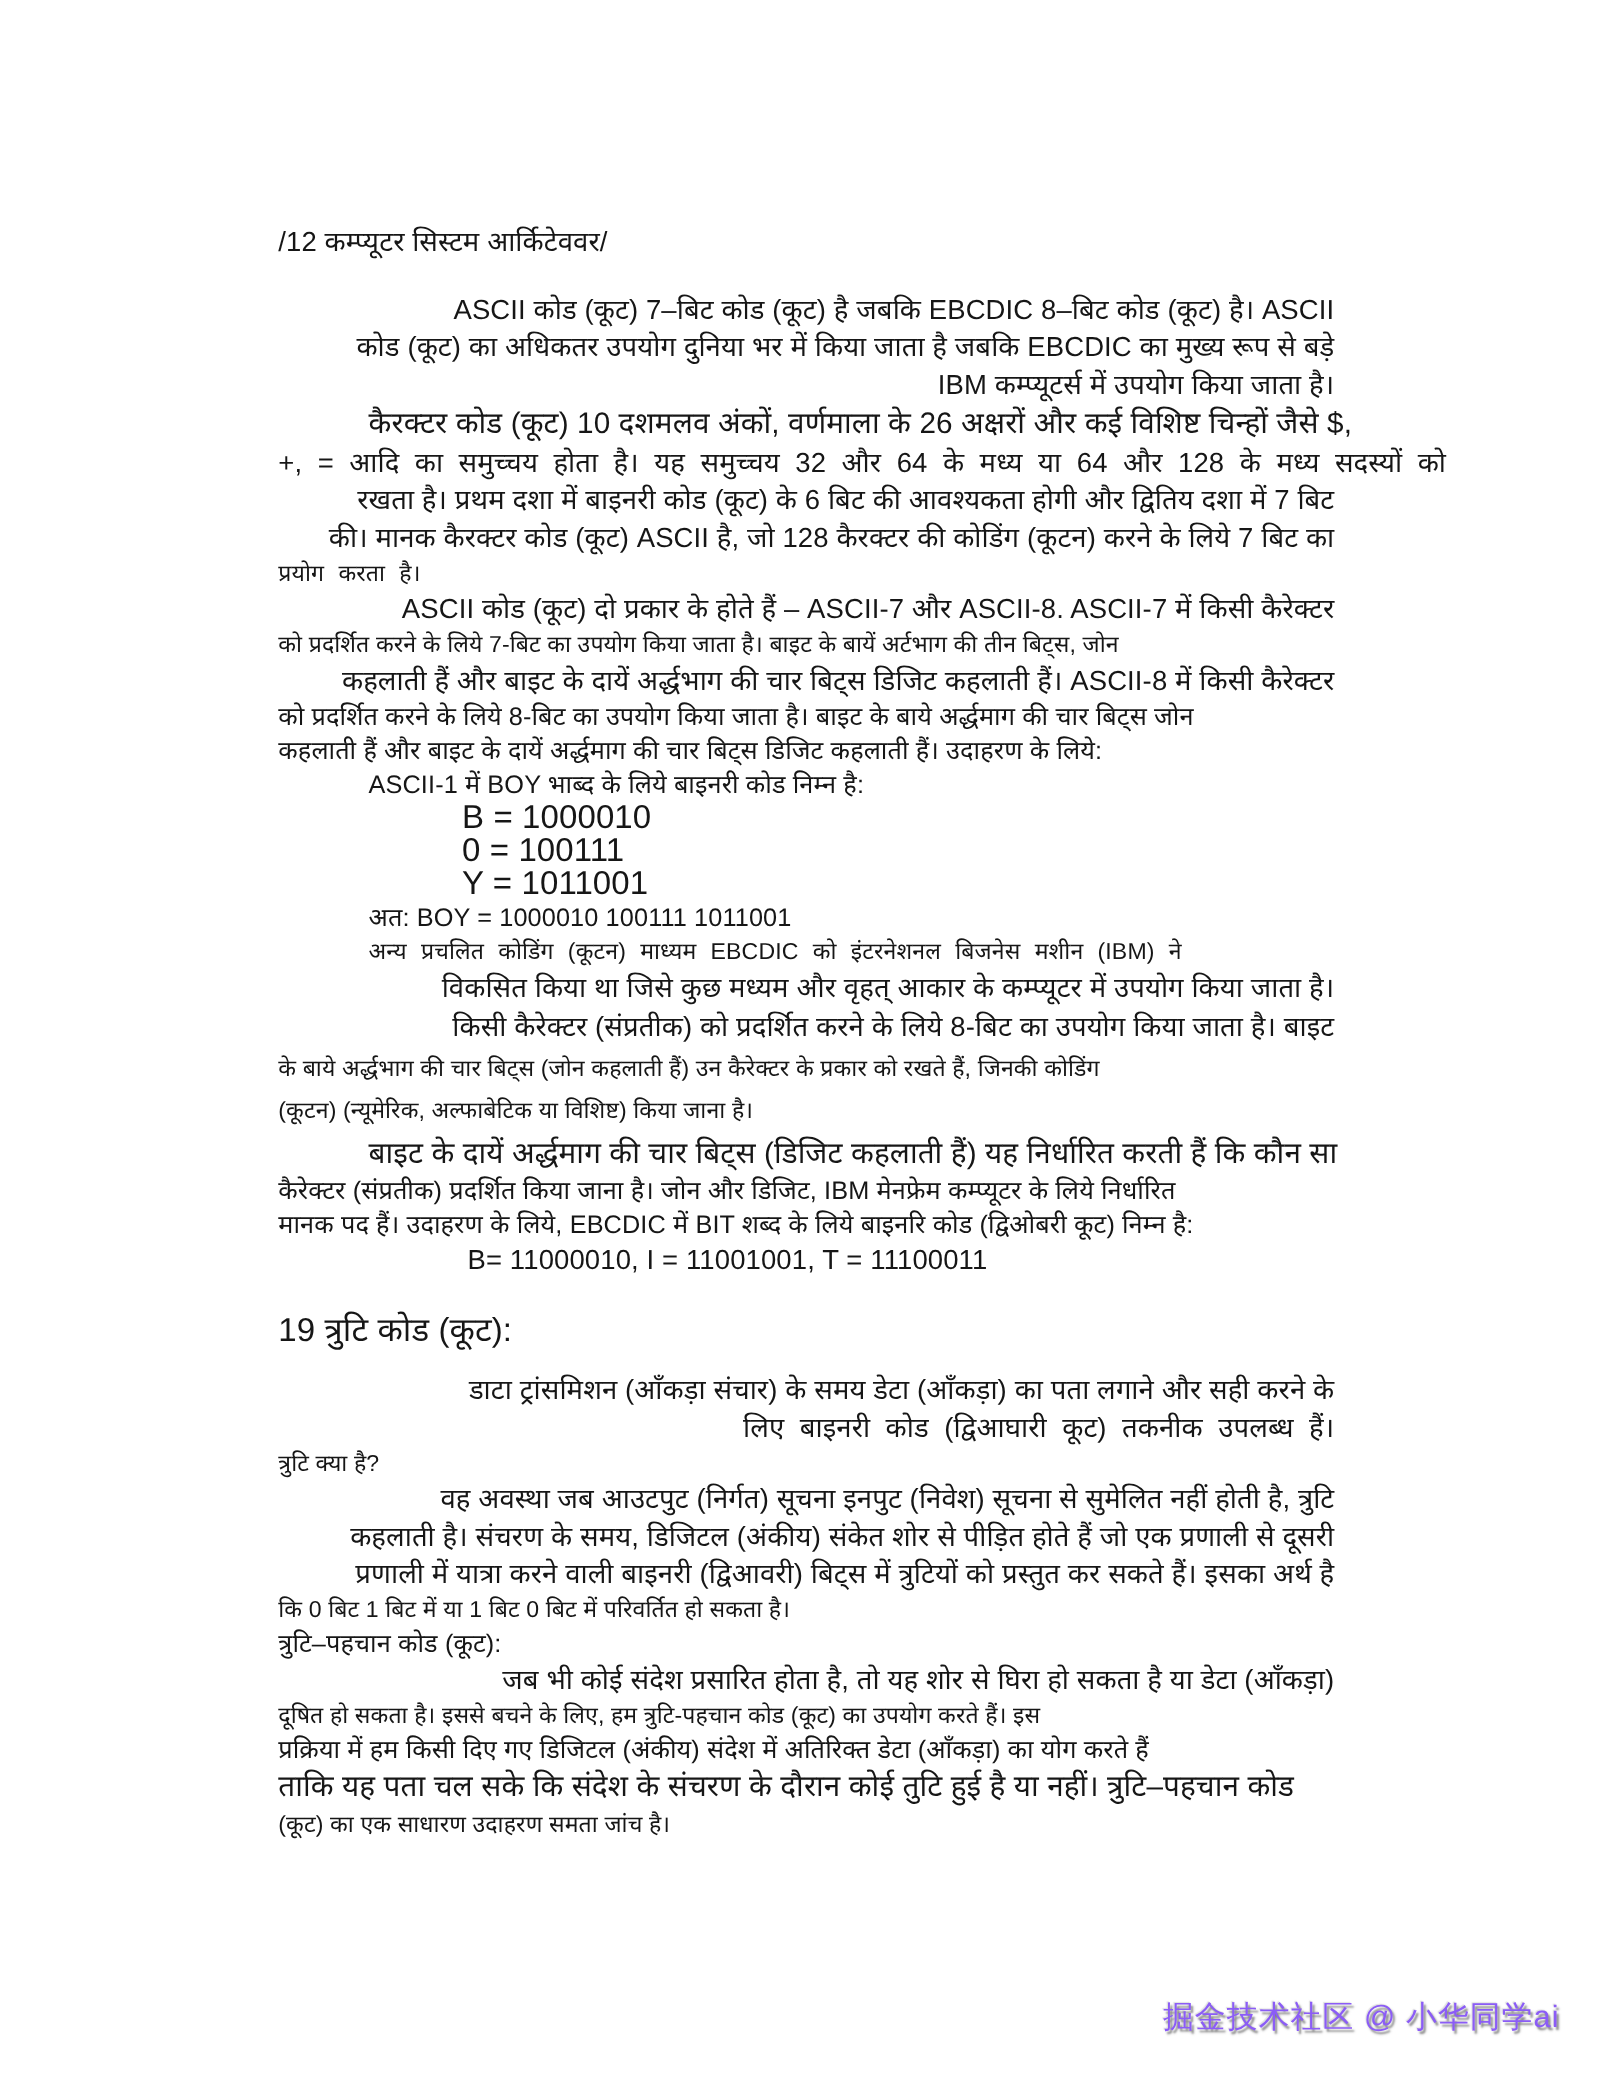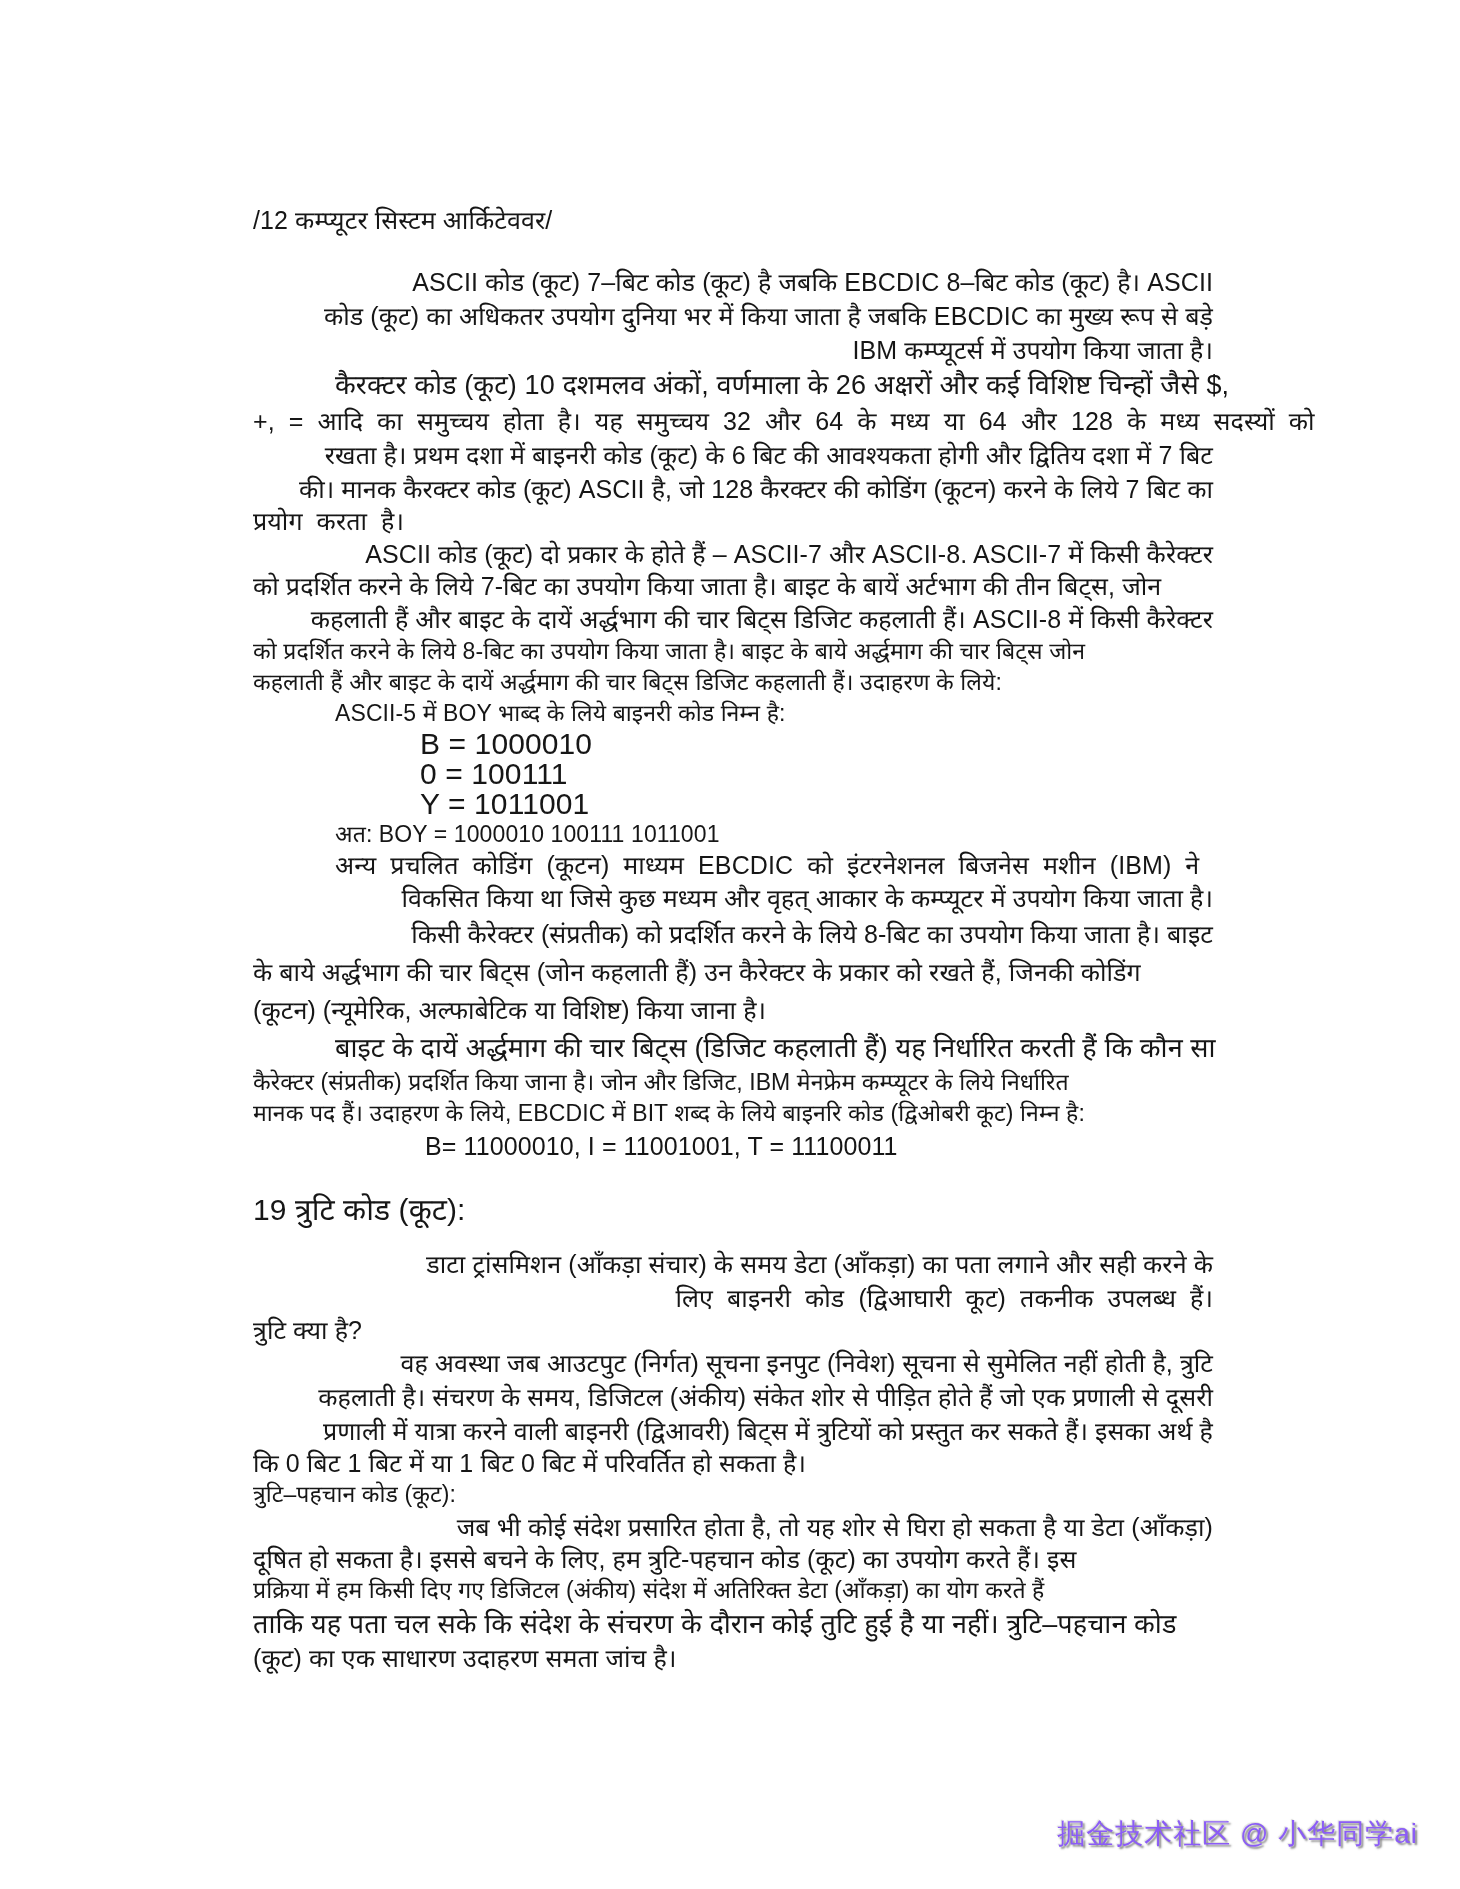--- a/index.html
+++ b/index.html
@@ -26,21 +26,21 @@
     top: 203px;
     width: 960px;
   }
   .ln {
     white-space: nowrap;
     color: #161616;
     letter-spacing: 0.1px;
   }
   .meta     { font-size: 25px; line-height: 34px; margin-bottom: 28px; }
   .body     { font-size: 25px; line-height: 34px; text-align: right; }
-  .body-sm  { font-size: 25px; line-height: 31px; }
+  .body-sm  { font-size: 21px; line-height: 31px; }
   .body-md  { font-size: 23px; line-height: 31px; }
   .body-lg  { font-size: 27px; line-height: 37px; }
   .tall     { line-height: 38px; }
   .heading  { font-size: 30px; line-height: 46px; margin: 24px 0 14px 0; }
   .indent   { padding-left: 82px; }
   .code     { font-size: 30px; line-height: 30px; padding-left: 167px; }
   .code2    { font-size: 25px; line-height: 34px; padding-left: 172px; }
   .wide     { word-spacing: 7px; }
   .watermark {
     position: absolute;
@@ -65,21 +65,21 @@
       <div class="ln body-lg indent">कैरक्टर कोड (कूट) 10 दशमलव अंकों, वर्णमाला के 26 अक्षरों और कई विशिष्ट चिन्हों जैसे $,</div>
       <div class="ln body wide">+, = आदि का समुच्चय होता है। यह समुच्चय 32 और 64 के मध्य या 64 और 128 के मध्य सदस्यों को</div>
       <div class="ln body">रखता है। प्रथम दशा में बाइनरी कोड (कूट) के 6 बिट की आवश्यकता होगी और द्वितिय दशा में 7 बिट</div>
       <div class="ln body">की। मानक कैरक्टर कोड (कूट) ASCII है, जो 128 कैरक्टर की कोडिंग (कूटन) करने के लिये 7 बिट का</div>
       <div class="ln body-sm wide">प्रयोग करता है।</div>
       <div class="ln body indent">ASCII कोड (कूट) दो प्रकार के होते हैं – ASCII-7 और ASCII-8. ASCII-7 में किसी कैरेक्टर</div>
       <div class="ln body-sm">को प्रदर्शित करने के लिये 7-बिट का उपयोग किया जाता है। बाइट के बायें अर्टभाग की तीन बिट्स, जोन</div>
       <div class="ln body">कहलाती हैं और बाइट के दायें अर्द्धभाग की चार बिट्स डिजिट कहलाती हैं। ASCII-8 में किसी कैरेक्टर</div>
       <div class="ln body-md">को प्रदर्शित करने के लिये 8-बिट का उपयोग किया जाता है। बाइट के बाये अर्द्धमाग की चार बिट्स जोन</div>
       <div class="ln body-md">कहलाती हैं और बाइट के दायें अर्द्धमाग की चार बिट्स डिजिट कहलाती हैं। उदाहरण के लिये:</div>
-      <div class="ln body-md indent">ASCII-5 में BOY भाब्द के लिये बाइनरी कोड निम्न है:</div>
+      <div class="ln body-md indent">ASCII-1 में BOY भाब्द के लिये बाइनरी कोड निम्न है:</div>
       <div class="ln code">B = 1000010</div>
       <div class="ln code">0 = 100111</div>
       <div class="ln code">Y = 1011001</div>
       <div class="ln body-md indent">अत: BOY = 1000010 100111 1011001</div>
       <div class="ln body-sm indent wide">अन्य प्रचलित कोडिंग (कूटन) माध्यम EBCDIC को इंटरनेशनल बिजनेस मशीन (IBM) ने</div>
       <div class="ln body">विकसित किया था जिसे कुछ मध्यम और वृहत् आकार के कम्प्यूटर में उपयोग किया जाता है।</div>
       <div class="ln body indent tall">किसी कैरेक्टर (संप्रतीक) को प्रदर्शित करने के लिये 8-बिट का उपयोग किया जाता है। बाइट</div>
       <div class="ln body-sm tall">के बाये अर्द्धभाग की चार बिट्स (जोन कहलाती हैं) उन कैरेक्टर के प्रकार को रखते हैं, जिनकी कोडिंग</div>
       <div class="ln body-sm tall">(कूटन) (न्यूमेरिक, अल्फाबेटिक या विशिष्ट) किया जाना है।</div>
       <div class="ln body-lg indent tall">बाइट के दायें अर्द्धमाग की चार बिट्स (डिजिट कहलाती हैं) यह निर्धारित करती हैं कि कौन सा</div>

